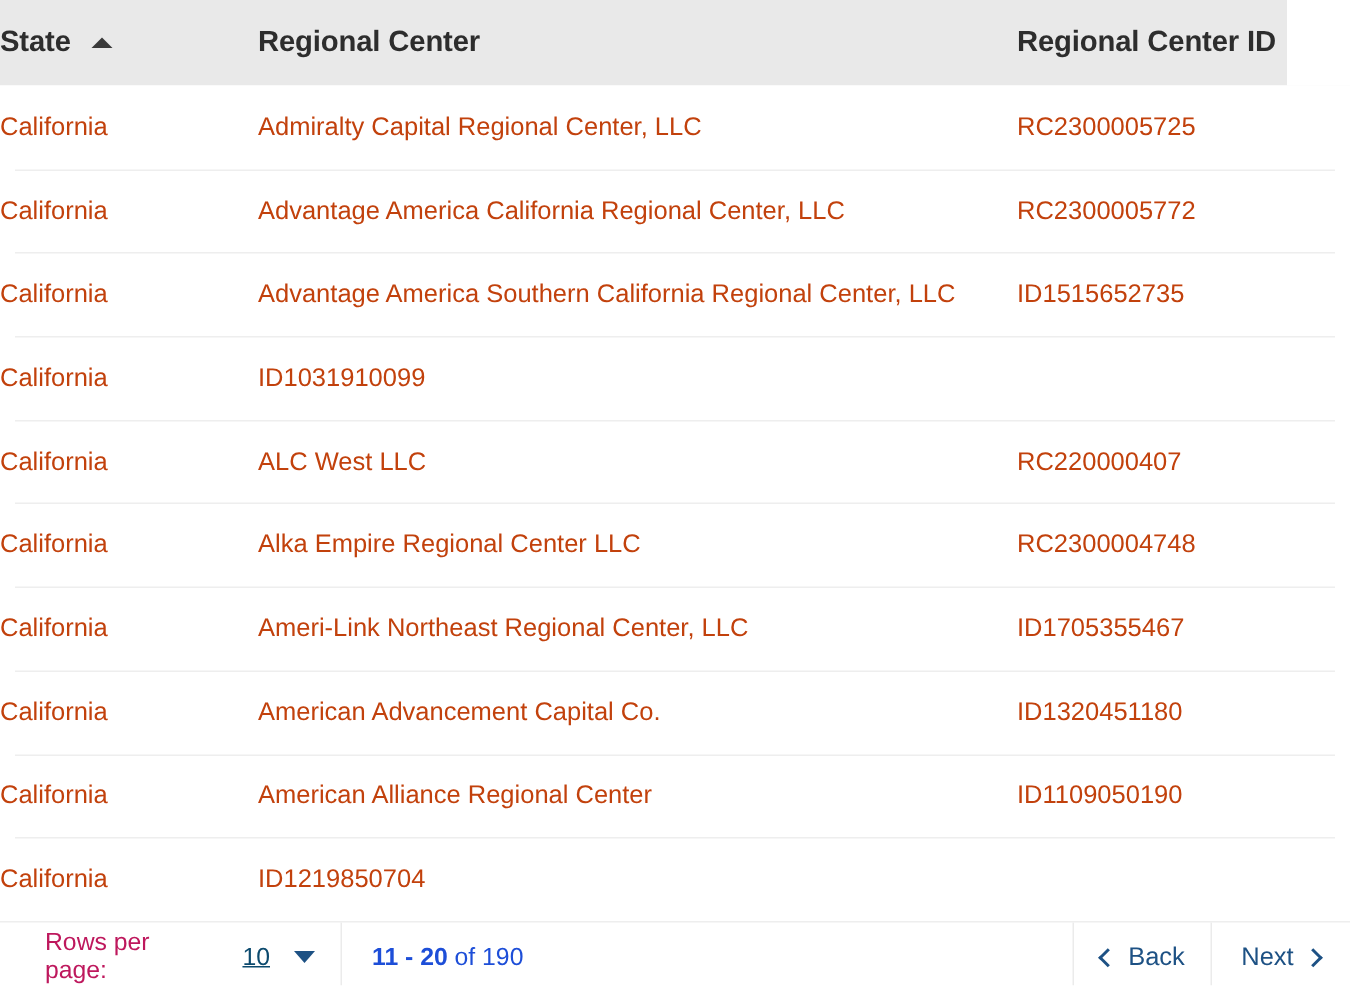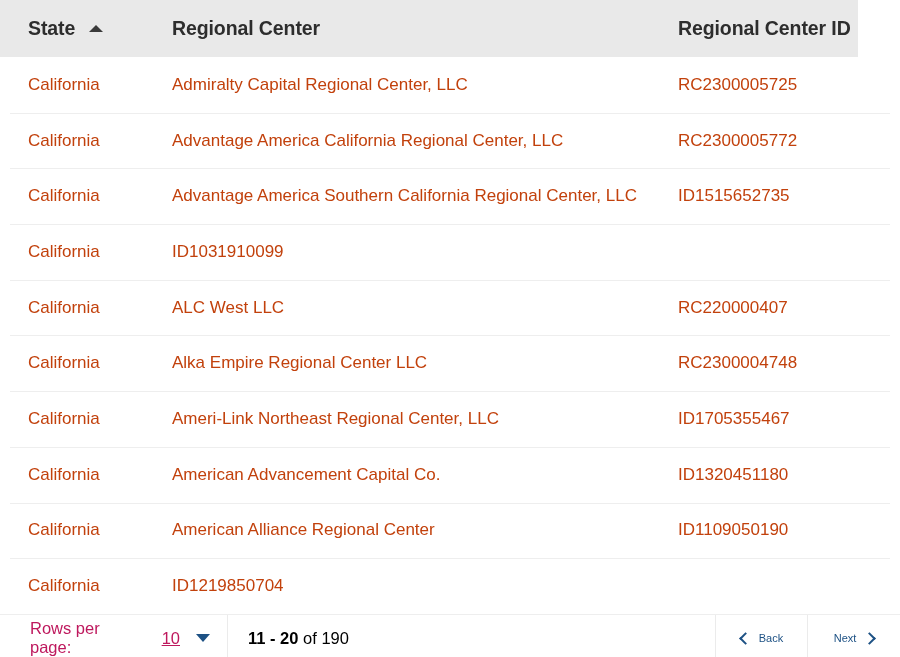--- a/index.html
+++ b/index.html
@@ -33,21 +33,21 @@
   .table-header::after {
     content: "";
     position: absolute;
     right: 0;
     top: 0;
     bottom: 0;
     width: 42px;
     background: #ffffff;
   }
 
-  .col-state   { width: 172px; padding-left: 28px; }
+  .col-state   { width: 172px; }
   .col-center  { width: 506px; }
   .col-id      { width: 222px; }
 
   .th {
     font-size: 19.5px;
     font-weight: bold;
     color: #2d2d2d;
     letter-spacing: -0.1px;
     white-space: nowrap;
     display: flex;
@@ -127,51 +127,51 @@
     padding-left: 30px;
     padding-right: 18px;
     width: 228px;
   }
   .rpp-label {
     font-size: 16.5px;
     color: #be185d;
   }
   .rpp-value {
     font-size: 16.5px;
-    color: #be185d;
+    color: #0c4a6e;
     margin-left: 26px;
     text-decoration: underline;
   }
   .rpp-caret {
     margin-left: 16px;
     width: 0;
     height: 0;
     border-left: 7px solid transparent;
     border-right: 7px solid transparent;
     border-top: 8px solid #1d5184;
   }
 
   .range-seg {
     flex: 1 1 auto;
     padding-left: 20px;
   }
   .range-text {
     font-size: 16.5px;
-    color: #000000;
+    color: #1d4ed8;
   }
   .range-text .strong { font-weight: bold; }
 
   .nav-btn {
     width: 92px;
     justify-content: center;
     gap: 9px;
     cursor: pointer;
   }
   .nav-btn .nav-label {
-    font-size: 11px;
+    font-size: 17px;
     color: #1d5184;
   }
   .chev {
     width: 9px;
     height: 9px;
     border-style: solid;
     border-color: #1d5184;
     display: inline-block;
   }
   .chev-left  { border-width: 0 0 2.4px 2.4px; transform: rotate(45deg); }

